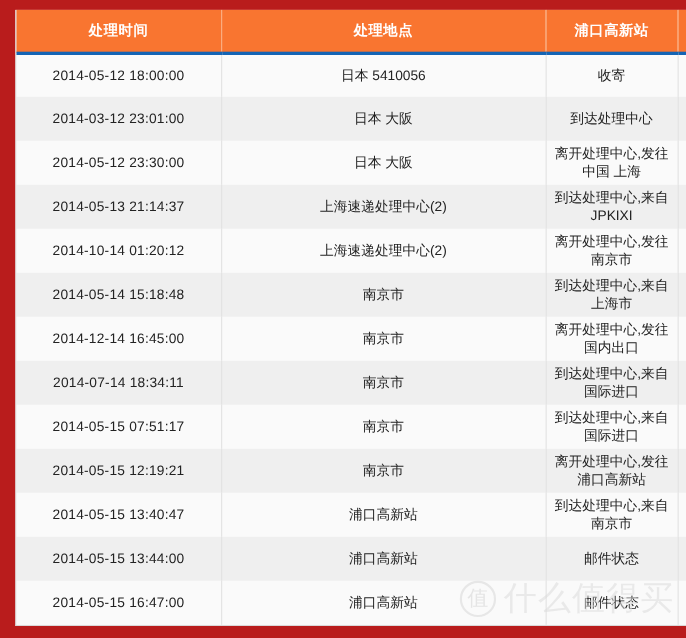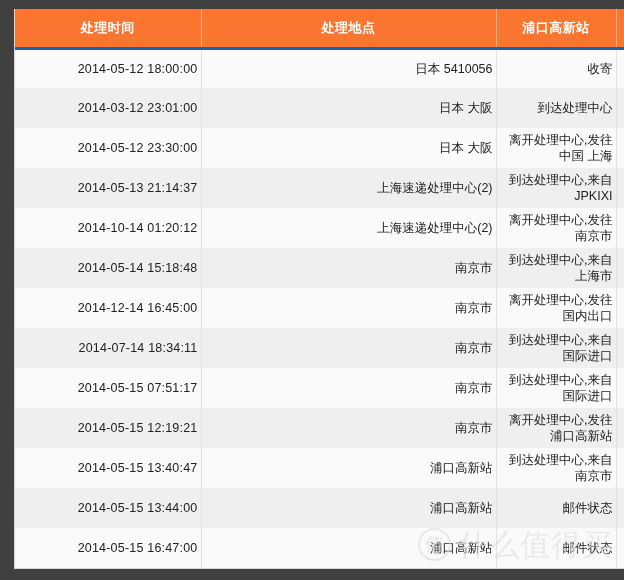--- a/index.html
+++ b/index.html
@@ -13,21 +13,21 @@
     font-family: "Liberation Sans", "DejaVu Sans", sans-serif;
     overflow: hidden;
     position: relative;
   }
 
   
   .page {
     position: relative;
     width: 624px;
     height: 580px;
-    background: #404040;
+    background: #b91c1c;
     box-sizing: border-box;
   }
 
   .table-wrap {
     position: absolute;
     left: 14px;
     top: 9px;
     width: 628px;          
     box-sizing: border-box;
     border-left: 1px solid #d8d8d8;
@@ -59,21 +59,21 @@
   }
   table.track thead th:last-child {
     border-right: none;
   }
 
   
   table.track tbody td {
     height: 40px;
     font-size: 12.5px;
     color: #222222;
-    text-align: right;
+    text-align: center;
     vertical-align: middle;
     padding: 1px 3px;
     border-right: 1px solid #e2e2e2;
     box-sizing: border-box;
     line-height: 16px;
     white-space: pre-line;
   }
   table.track tbody td:last-child {
     border-right: none;
   }

